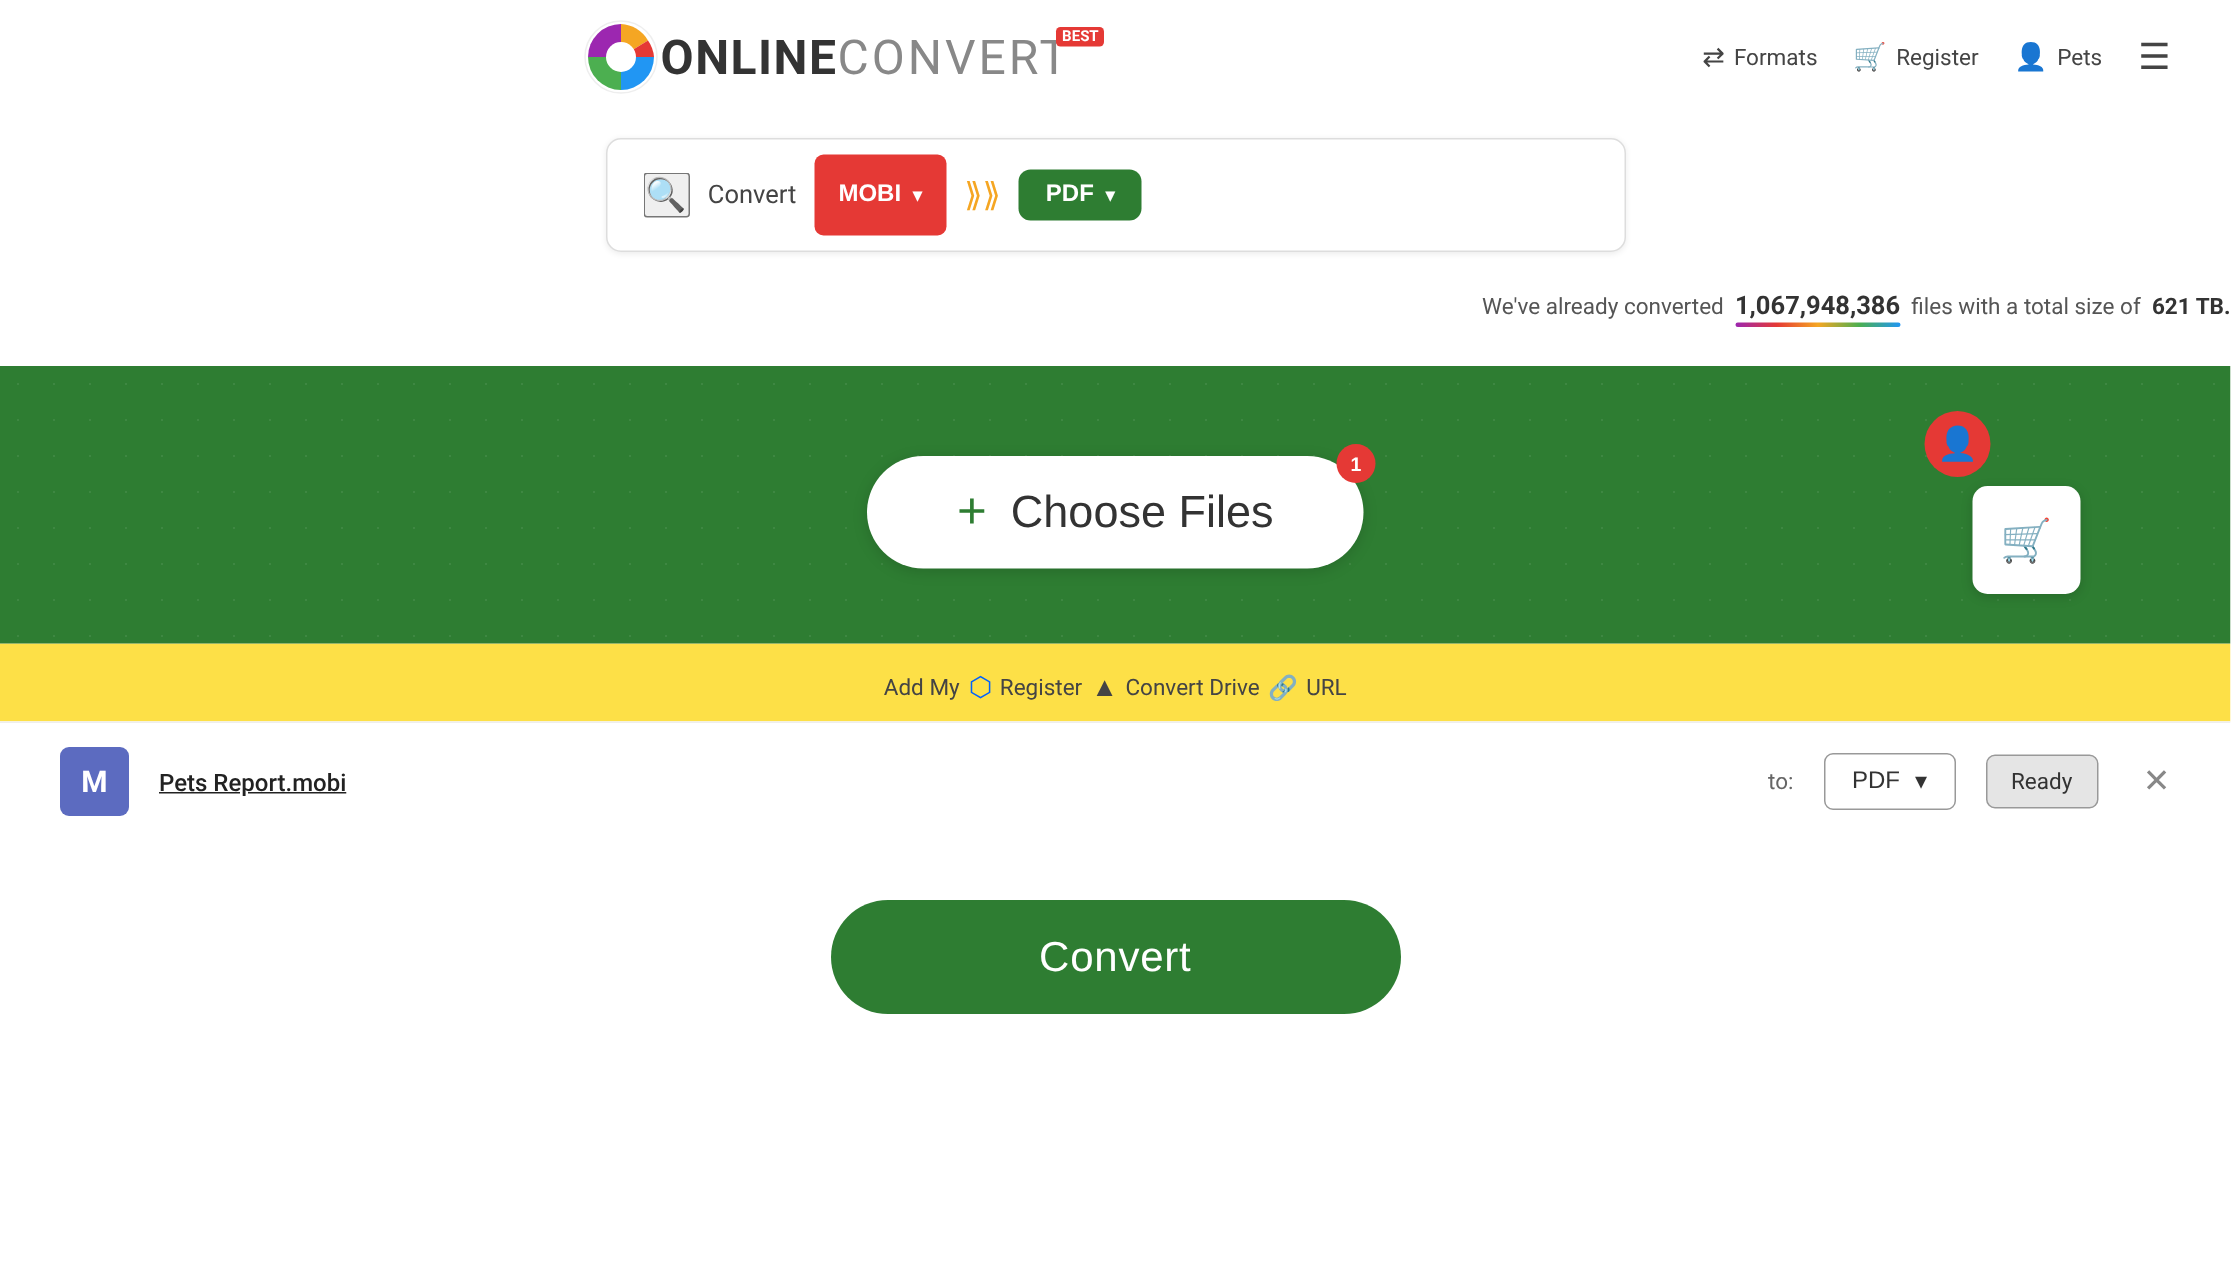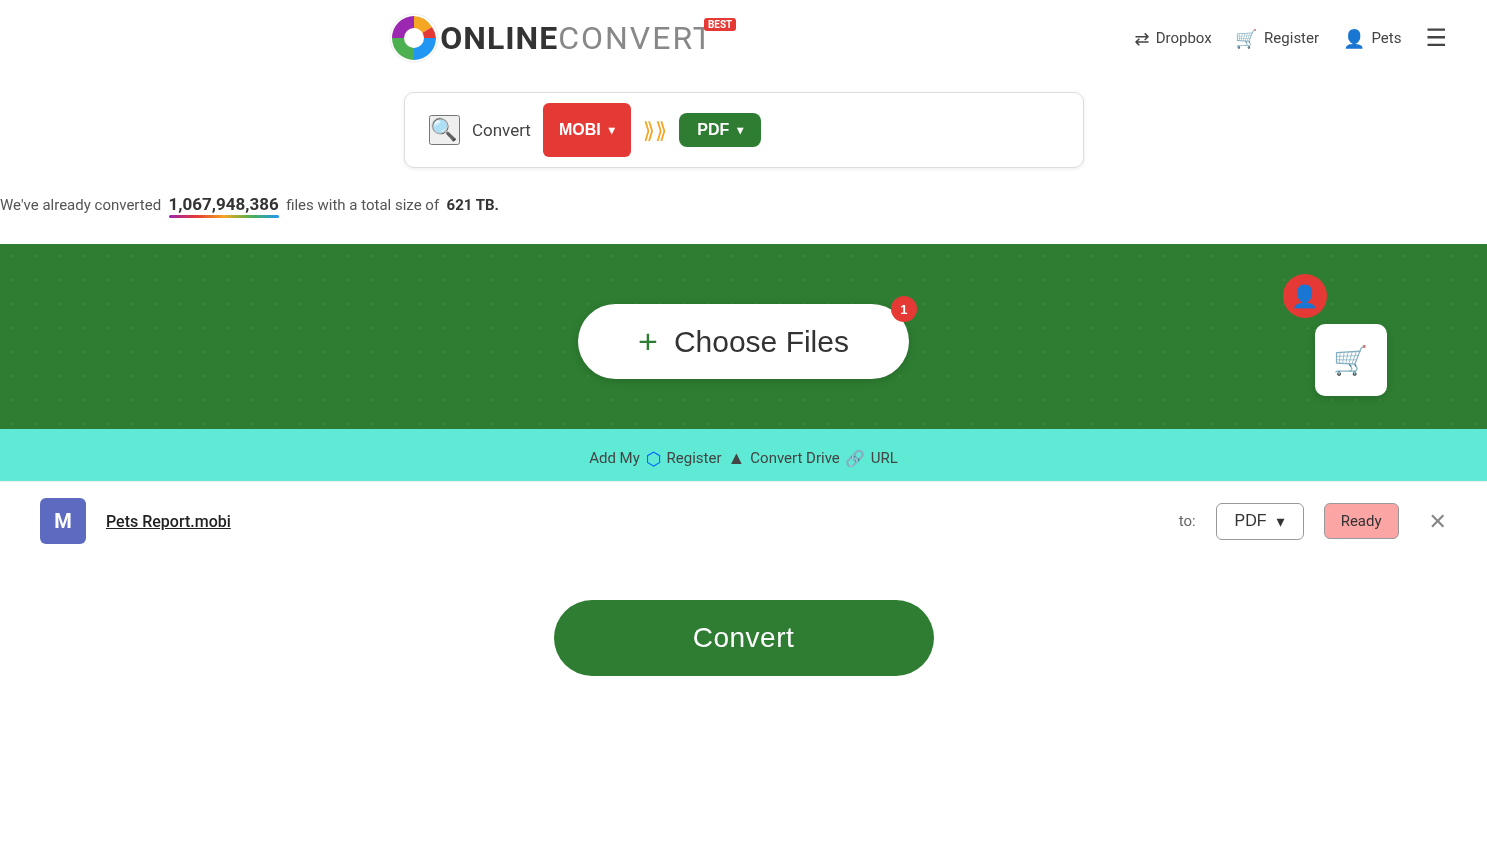--- a/index.html
+++ b/index.html
@@ -144,21 +144,21 @@
       display: flex;
       align-items: center;
       gap: 8px;
     }
     .chevron-down {
       font-size: 12px;
     }
 
     
     .stats-bar {
-      text-align: left;
+      text-align: right;
       padding: 16px 0 30px;
       font-size: 15px;
       color: #555;
     }
     .stats-bar .count {
       font-weight: 700;
       font-size: 17px;
       color: #333;
       position: relative;
       display: inline-block;
@@ -253,21 +253,21 @@
       justify-content: center;
       box-shadow: 0 2px 8px rgba(0,0,0,0.15);
     }
     .cart-icon-inner {
       font-size: 28px;
       color: #2e7d32;
     }
 
     
     .cloud-sources {
-      background: #5eead4;
+      background: #fde047;
       padding: 18px 0 12px;
       display: flex;
       justify-content: center;
       align-items: center;
       gap: 6px;
       font-size: 15px;
       color: #444;
     }
     .source-item {
       display: flex;
@@ -331,21 +331,21 @@
       display: flex;
       align-items: center;
       gap: 10px;
     }
     .ready-badge {
       border: 1.5px solid #999;
       border-radius: 6px;
       padding: 8px 16px;
       font-size: 15px;
       color: #333;
-      background: #fca5a5;
+      background: #e5e5e5;
     }
     .close-btn {
       font-size: 22px;
       color: #888;
       cursor: pointer;
       margin-left: 10px;
     }
 
     
     .convert-btn-wrapper {
@@ -388,21 +388,21 @@
         <span class="logo-online">ONLINE</span>
         <span class="logo-convert">CONVERT</span>
         <span class="logo-best-badge">BEST</span>
       </div>
     </div>
   </div>
 
   <div class="nav-items">
     <div class="nav-item">
       <span class="nav-icon">⇄</span>
-      <span>Dropbox</span>
+      <span>Formats</span>
     </div>
     <div class="nav-item">
       <span class="nav-icon">🛒</span>
       <span>Register</span>
     </div>
     <div class="nav-item">
       <span class="nav-icon">👤</span>
       <span>Pets</span>
     </div>
     <div class="hamburger">☰</div>

